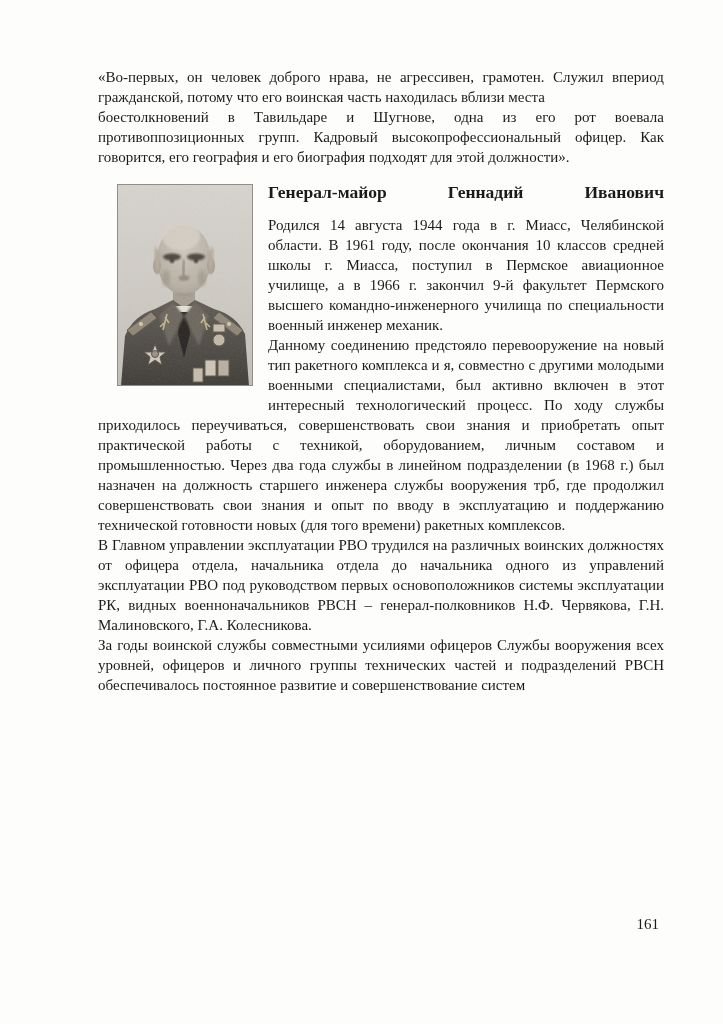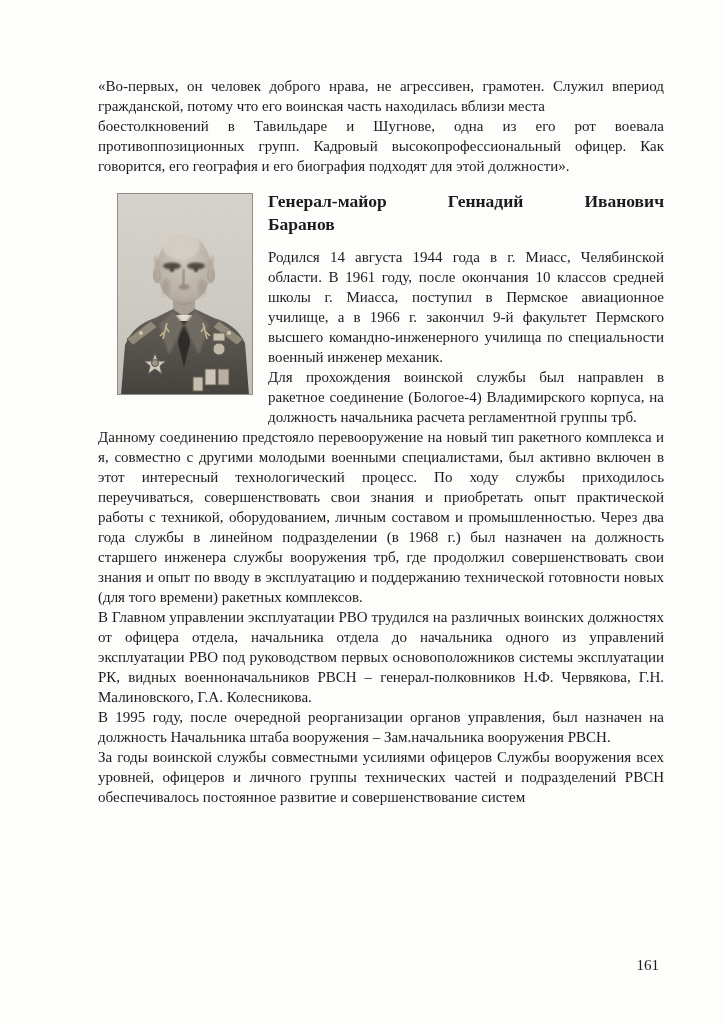--- a/index.html
+++ b/index.html
@@ -18,21 +18,21 @@
   .content {
     position: absolute;
     left: 98px;
     top: 60px;
     width: 566px;
     font-size: 15px;
     line-height: 20px;
     text-align: justify;
   }
   .quote {
-    margin: 16px 0 14px 0;
+    margin: 7px 0 14px 0;
   }
   .bio {
     margin-top: 14px;
   }
   .bio::after {
     content: "";
     display: block;
     clear: both;
   }
   .photo-frame {
@@ -56,21 +56,21 @@
   }
   .title-line2 {
     text-align: left;
   }
   p.body-p {
     margin: 0;
   }
   .page-number {
     position: absolute;
     right: 64px;
-    top: 955px;
+    top: 914px;
     font-size: 15px;
     line-height: 20px;
     color: #1b1b1b;
   }
 </style>
 </head>
 <body>
 
 <div class="content">
 
@@ -161,26 +161,23 @@
         <rect x="101" y="176" width="11" height="16" fill="#b8afa0" stroke="#5f584c" stroke-width="1"></rect>
         <rect x="76" y="184" width="10" height="14" fill="#c5bcab" stroke="#5f584c" stroke-width="1"></rect>
 
         <rect width="136" height="202" filter="url(#grainF)" opacity="0.14"></rect>
         <rect x="0.5" y="0.5" width="135" height="201" fill="none" stroke="#928e87" stroke-width="1"></rect>
       </svg>
     </div>
 
     <h2 class="profile-title">
       <div class="title-line1">Генерал-майор Геннадий Иванович</div>
-      <div class="title-line2">Баранов</div>
     </h2>
 
     <p class="body-p">Родился 14 августа 1944 года в г. Миасс, Челябинской области. В 1961 году, после окончания 10 классов средней школы г. Миасса, поступил в Пермское авиационное училище, а в 1966 г. закончил 9-й факультет Пермского высшего командно-инженерного училища по специальности военный инженер механик.</p>
-    <p class="body-p">Для прохождения воинской службы был направлен в ракетное соединение (Бологое-4) Владимирского корпуса, на должность начальника расчета регламентной группы трб.</p>
     <p class="body-p">Данному соединению предстояло перевооружение на новый тип ракетного комплекса и я, совместно с другими молодыми военными специалистами, был активно включен в этот интересный технологический процесс. По ходу службы приходилось переучиваться, совершенствовать свои знания и приобретать опыт практической работы с техникой, оборудованием, личным составом и промышленностью. Через два года службы в линейном подразделении (в 1968 г.) был назначен на должность старшего инженера службы вооружения трб, где продолжил совершенствовать свои знания и опыт по вводу в эксплуатацию и поддержанию технической готовности новых (для того времени) ракетных комплексов.</p>
     <p class="body-p">В Главном управлении эксплуатации РВО трудился на различных воинских должностях от офицера отдела, начальника отдела до начальника одного из управлений эксплуатации РВО под руководством первых основоположников системы эксплуатации РК, видных военноначальников РВСН – генерал-полковников Н.Ф. Червякова, Г.Н. Малиновского, Г.А. Колесникова.</p>
-    <p class="body-p">В 1995 году, после очередной реорганизации органов управления, был назначен на должность Начальника штаба вооружения – Зам.начальника вооружения РВСН.</p>
     <p class="body-p">За годы воинской службы совместными усилиями офицеров Службы вооружения всех уровней, офицеров и личного группы технических частей и подразделений РВСН обеспечивалось постоянное развитие и совершенствование систем</p>
   </div>
 
 </div>
 
 <div class="page-number">161</div>
 
 </body></html>

